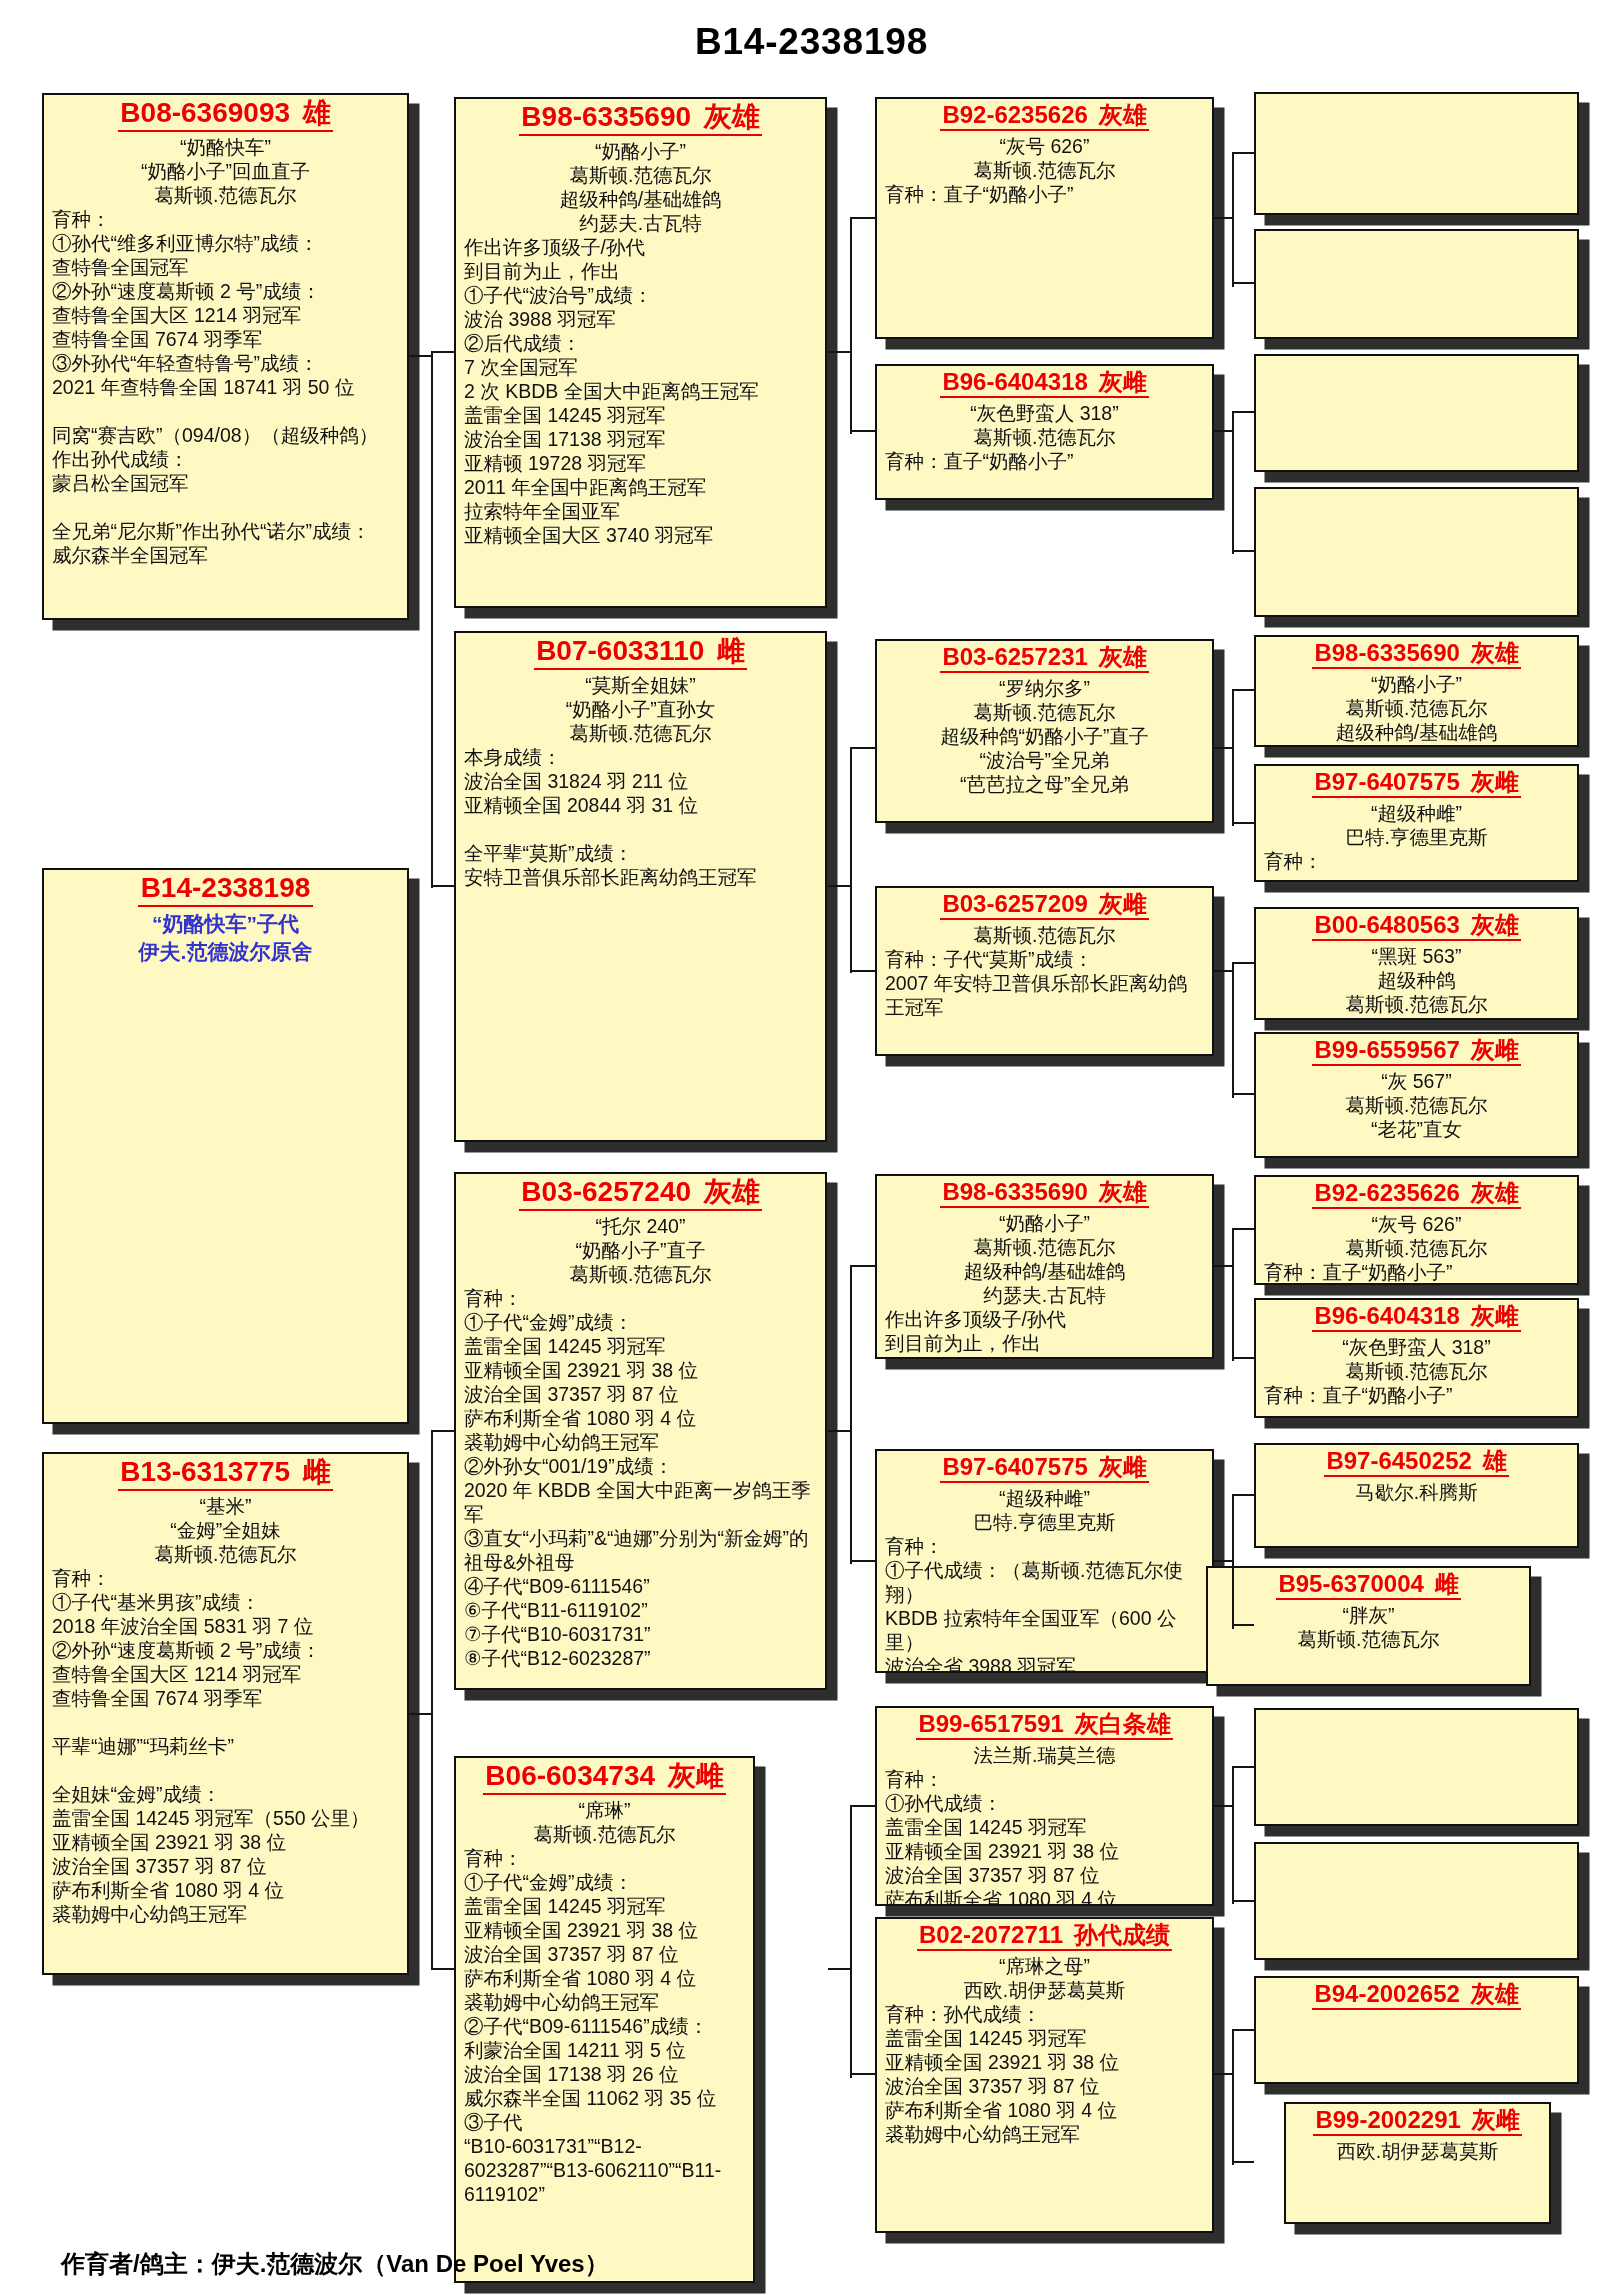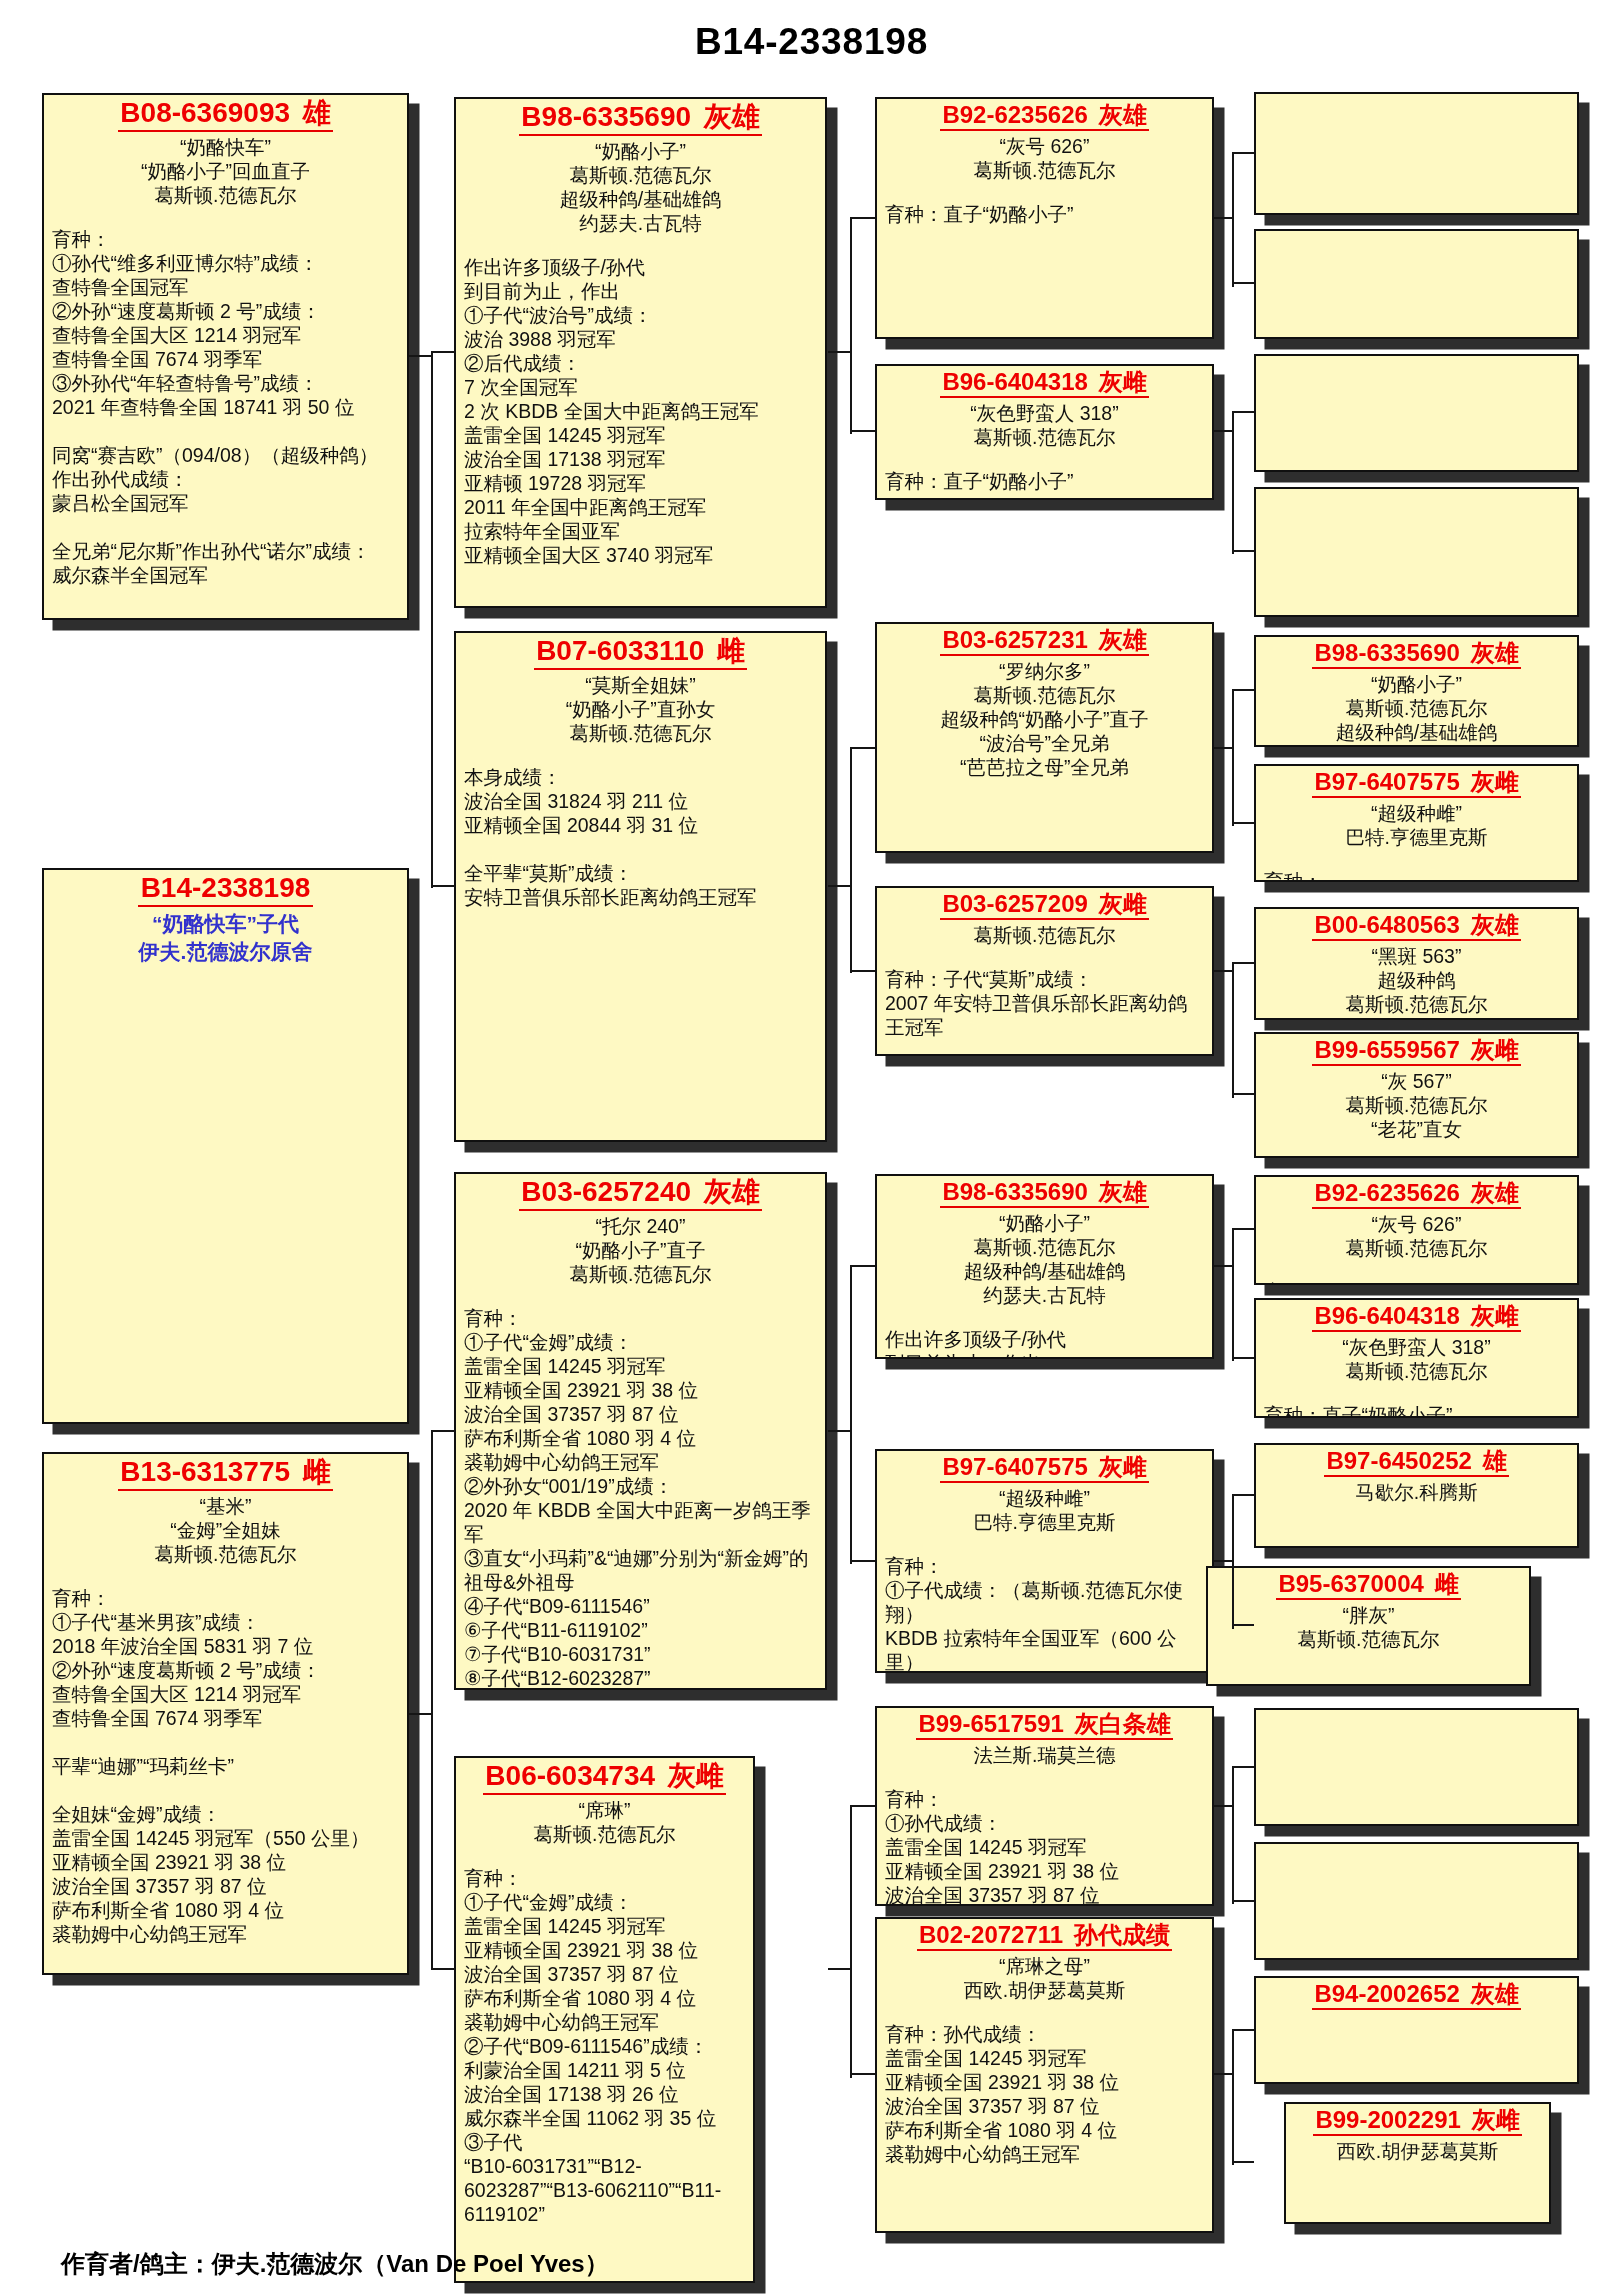--- a/index.html
+++ b/index.html
@@ -8,21 +8,21 @@
     font-size:37px;font-weight:bold;letter-spacing:0.8px;color:#000;}
   .box{position:absolute;background:#fef9c3;border:2.4px solid #101010;box-sizing:border-box;
     box-shadow:10.5px 10.5px 0 0 #2e2e2e;overflow:hidden;padding:0 8px 0 8px;}
   .bt{text-align:center;margin:1.6px 0 3.2px 0;}
   .bt .u{display:inline-block;border-bottom:2.4px solid #e60000;padding:0 2.4px 0.8px 2.4px;
     color:#ee0000;font-weight:bold;line-height:1.15;}
   .g12 .bt .u{font-size:28px;}
   .g34 .bt .u{font-size:24px;}
   .sex{padding-left:0.45em;}
   .cl{text-align:center;white-space:pre-line;}
-  .ll{text-align:left;white-space:pre-line;margin-top:20px;}
+  .ll{text-align:left;white-space:pre-line;}
   .g12 .cl,.g12 .ll{font-size:19.5px;line-height:24px;}
   .g34 .cl,.g34 .ll{font-size:19.5px;line-height:24px;}
   .blue .cl{color:#3232cd;font-weight:bold;font-size:21px;line-height:28px;}
   .lnh{position:absolute;height:2.4px;background:#151515;}
   .lnv{position:absolute;width:2.4px;background:#151515;}
   .footer{position:absolute;left:61px;top:2248px;font-size:24px;font-weight:bold;color:#000;}
 </style>
 </head>
 <body>
 
@@ -159,21 +159,21 @@
   <div class="ll">育种：直子“奶酪小子”</div>
 </div>
 
 <div class="box g34" style="left:875px;top:364px;width:339px;height:136px">
   <div class="bt"><span class="u"><span>B96-6404318</span><span class="sex">灰雌</span></span></div>
   <div class="cl">“灰色野蛮人 318”
 葛斯顿.范德瓦尔</div>
   <div class="ll">育种：直子“奶酪小子”</div>
 </div>
 
-<div class="box g34" style="left:875px;top:622px;width:339px;height:231px">
+<div class="box g34" style="left:875px;top:639px;width:339px;height:184px">
   <div class="bt"><span class="u"><span>B03-6257231</span><span class="sex">灰雄</span></span></div>
   <div class="cl">“罗纳尔多”
 葛斯顿.范德瓦尔
 超级种鸽“奶酪小子”直子
 “波治号”全兄弟
 “芭芭拉之母”全兄弟</div>
 </div>
 
 <div class="box g34" style="left:875px;top:886px;width:339px;height:170px">
   <div class="bt"><span class="u"><span>B03-6257209</span><span class="sex">灰雌</span></span></div>

